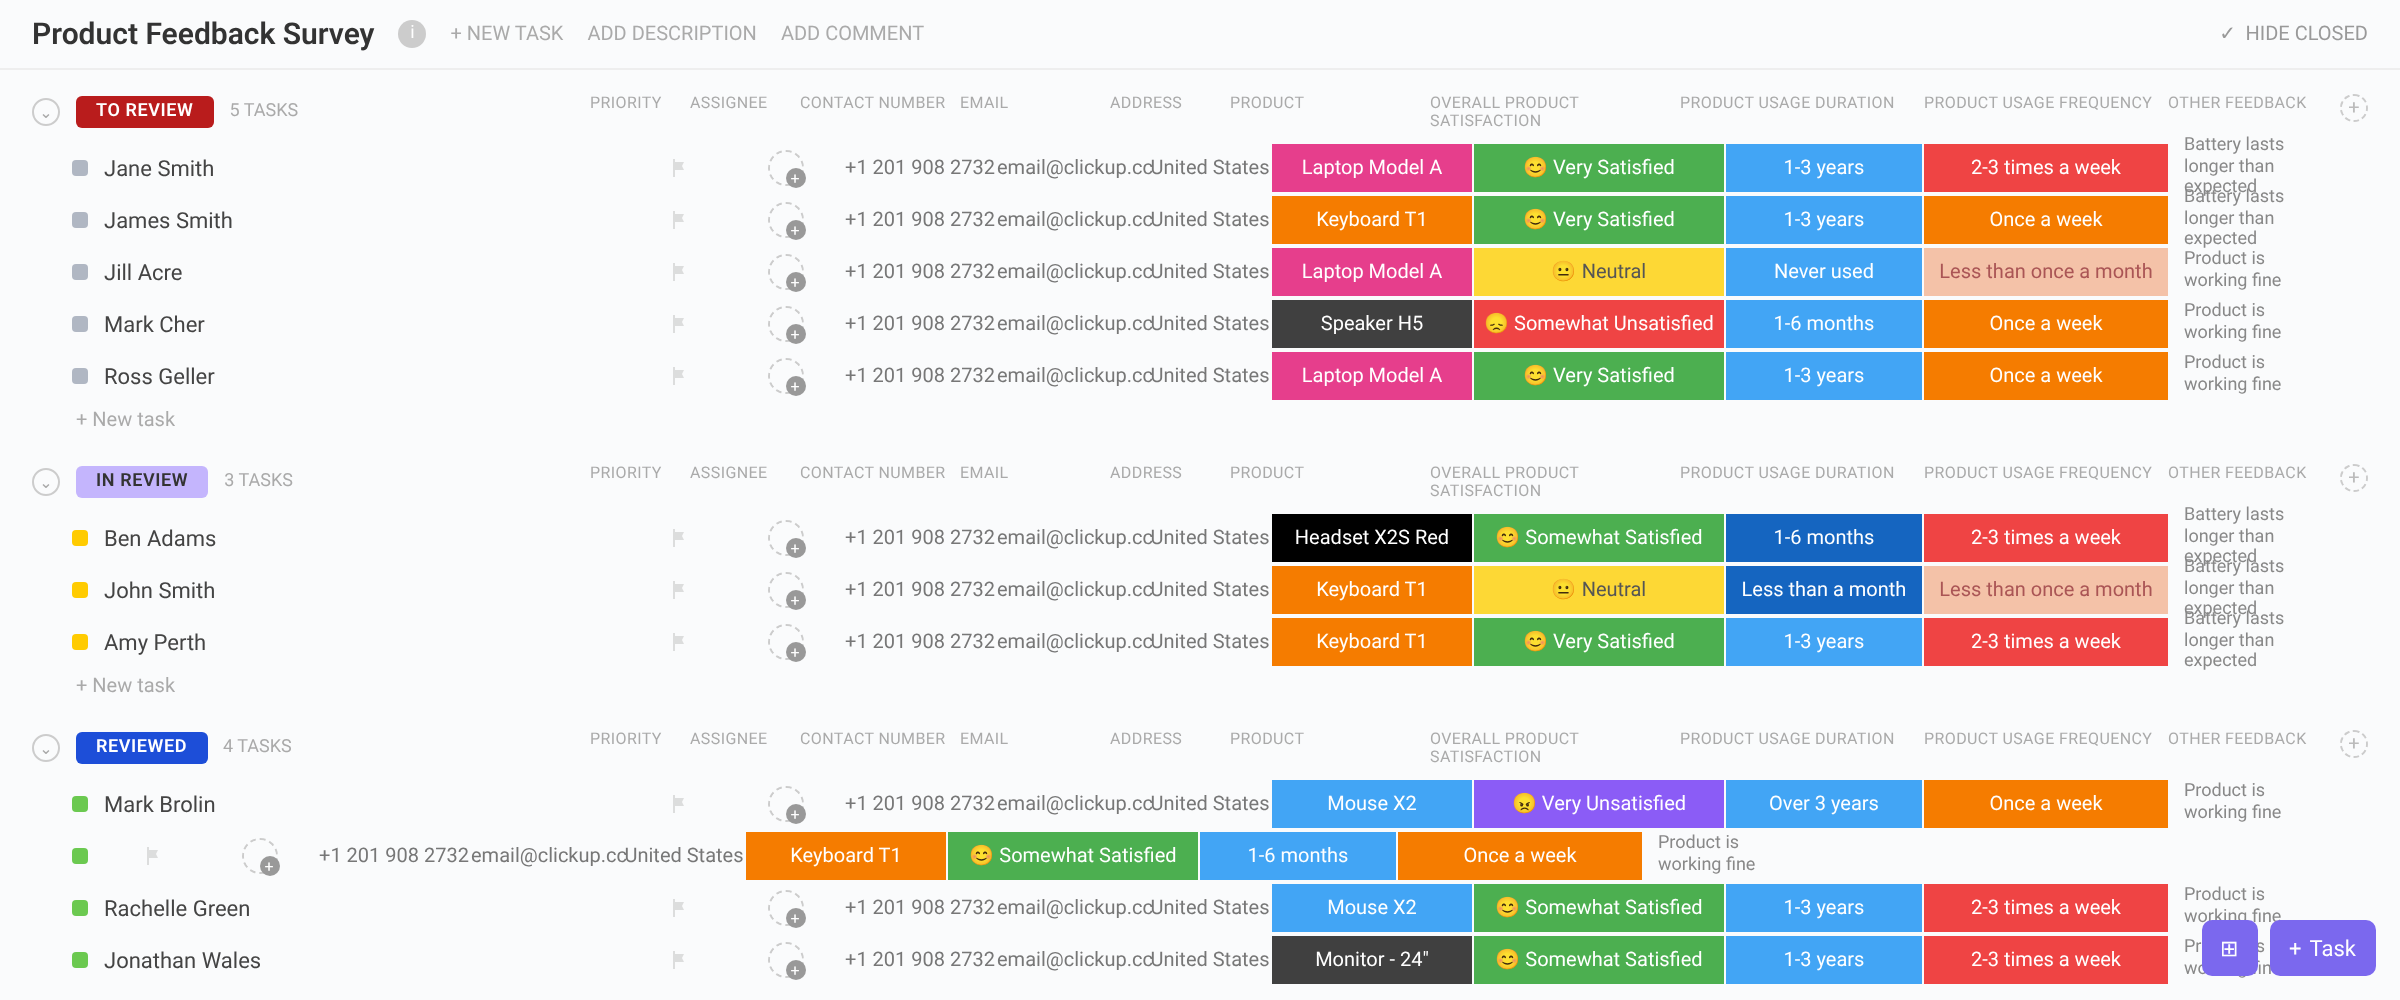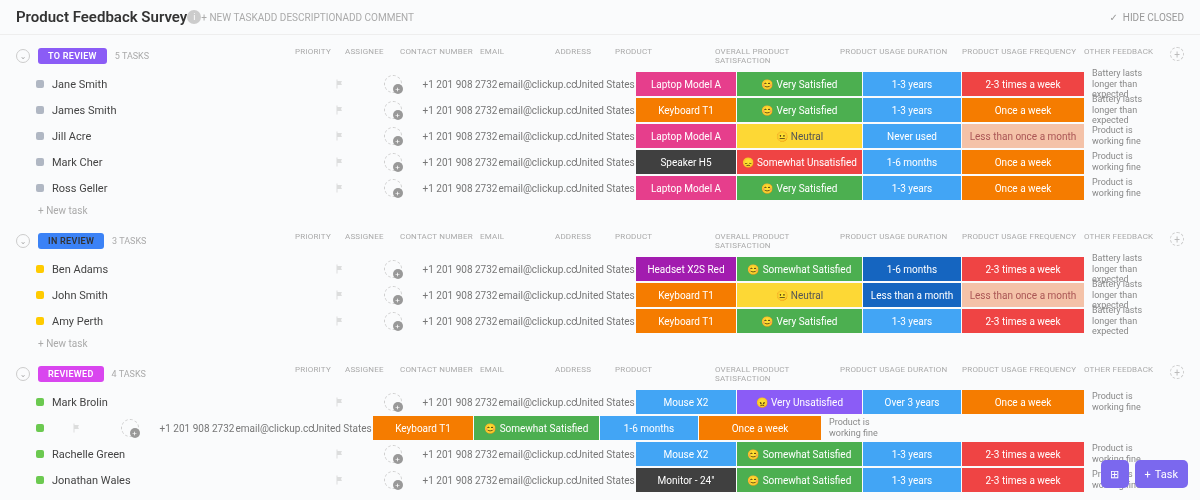--- a/index.html
+++ b/index.html
@@ -1,30 +1,30 @@
 <!DOCTYPE html>
 <html><head>
 <meta charset="utf-8">
 <style>
 *{margin:0;padding:0;box-sizing:border-box;font-family:-apple-system,BlinkMacSystemFont,"Segoe UI",Roboto,sans-serif}
 body{background:#fafbfc;font-size:11px;color:#555;width:1200px}
-.header{display:flex;align-items:center;padding:8px 16px;border-bottom:1px solid #eee}
+.header{display:flex;align-items:center;padding:8px 16px;gap:12px;border-bottom:1px solid #eee}
 .title{font-size:15px;font-weight:600;color:#333}
 .info-icon{width:14px;height:14px;border-radius:50%;background:#ccc;color:#fff;display:inline-flex;align-items:center;justify-content:center;font-size:9px}
 .header-link{color:#aaa;font-size:10px;cursor:pointer}
 .spacer{flex:1}
 .hide-closed{color:#999;font-size:10px;display:flex;align-items:center;gap:4px;cursor:pointer}
 .check{width:10px;height:10px;display:inline-flex;align-items:center;justify-content:center}
 
 .group-header{display:flex;align-items:center;padding:6px 16px;gap:8px;margin-top:6px}
 .collapse-icon{width:14px;height:14px;border:1px solid #ccc;border-radius:50%;display:flex;align-items:center;justify-content:center;color:#aaa;font-size:8px;cursor:pointer}
 .status-label{padding:3px 10px;border-radius:3px;color:#fff;font-size:9px;font-weight:600;letter-spacing:0.3px}
-.status-gray{background:#8b5cf6}
-.status-yellow{background:#3b82f6;color:#333}
-.status-green{background:#d946ef}
+.status-gray{background:#b91c1c}
+.status-yellow{background:#c4b5fd;color:#333}
+.status-green{background:#1d4ed8}
 .task-count{color:#aaa;font-size:9px}
 .col-headers{display:flex;margin-left:auto;gap:0}
 .col-h{color:#aaa;font-size:8px;text-align:left;text-transform:uppercase;letter-spacing:0.2px}
 .col-h.priority{width:50px}
 .col-h.assignee{width:55px}
 .col-h.contact{width:80px}
 .col-h.email{width:75px}
 .col-h.address{width:60px}
 .col-h.product{width:100px}
 .col-h.satisfaction{width:125px}
@@ -51,21 +51,21 @@
 .cell.duration{width:98px;color:#fff;font-size:10px;margin-left:1px}
 .cell.frequency{width:122px;color:#fff;font-size:10px;margin-left:1px}
 .cell.feedback{width:80px;font-size:9px;color:#888;text-align:left;padding-left:8px;line-height:1.2;justify-content:flex-start}
 .flag-icon{width:12px;height:12px;opacity:0.3}
 .assignee-circle{width:18px;height:18px;border:1px dashed #ccc;border-radius:50%;position:relative}
 .assignee-plus{position:absolute;bottom:-2px;right:-2px;width:10px;height:10px;background:#999;color:#fff;border-radius:50%;font-size:8px;display:flex;align-items:center;justify-content:center}
 
 .bg-magenta{background:#e63e8c}
 .bg-orange{background:#f57c00}
 .bg-teal{background:#404040}
-.bg-purple{background:#a21caf}
+.bg-purple{background:#000000}
 .bg-blue{background:#42a5f5}
 .bg-darkblue{background:#1565c0}
 .bg-green{background:#4caf50}
 .bg-yellow{background:#fdd835;color:#555!important}
 .bg-darkred{background:#8b5cf6}
 .bg-red{background:#ef4444}
 .bg-lightpeach{background:#f4c2a8;color:#a55!important}
 
 .new-task{padding:4px 38px;color:#aaa;font-size:10px;cursor:pointer}
 

